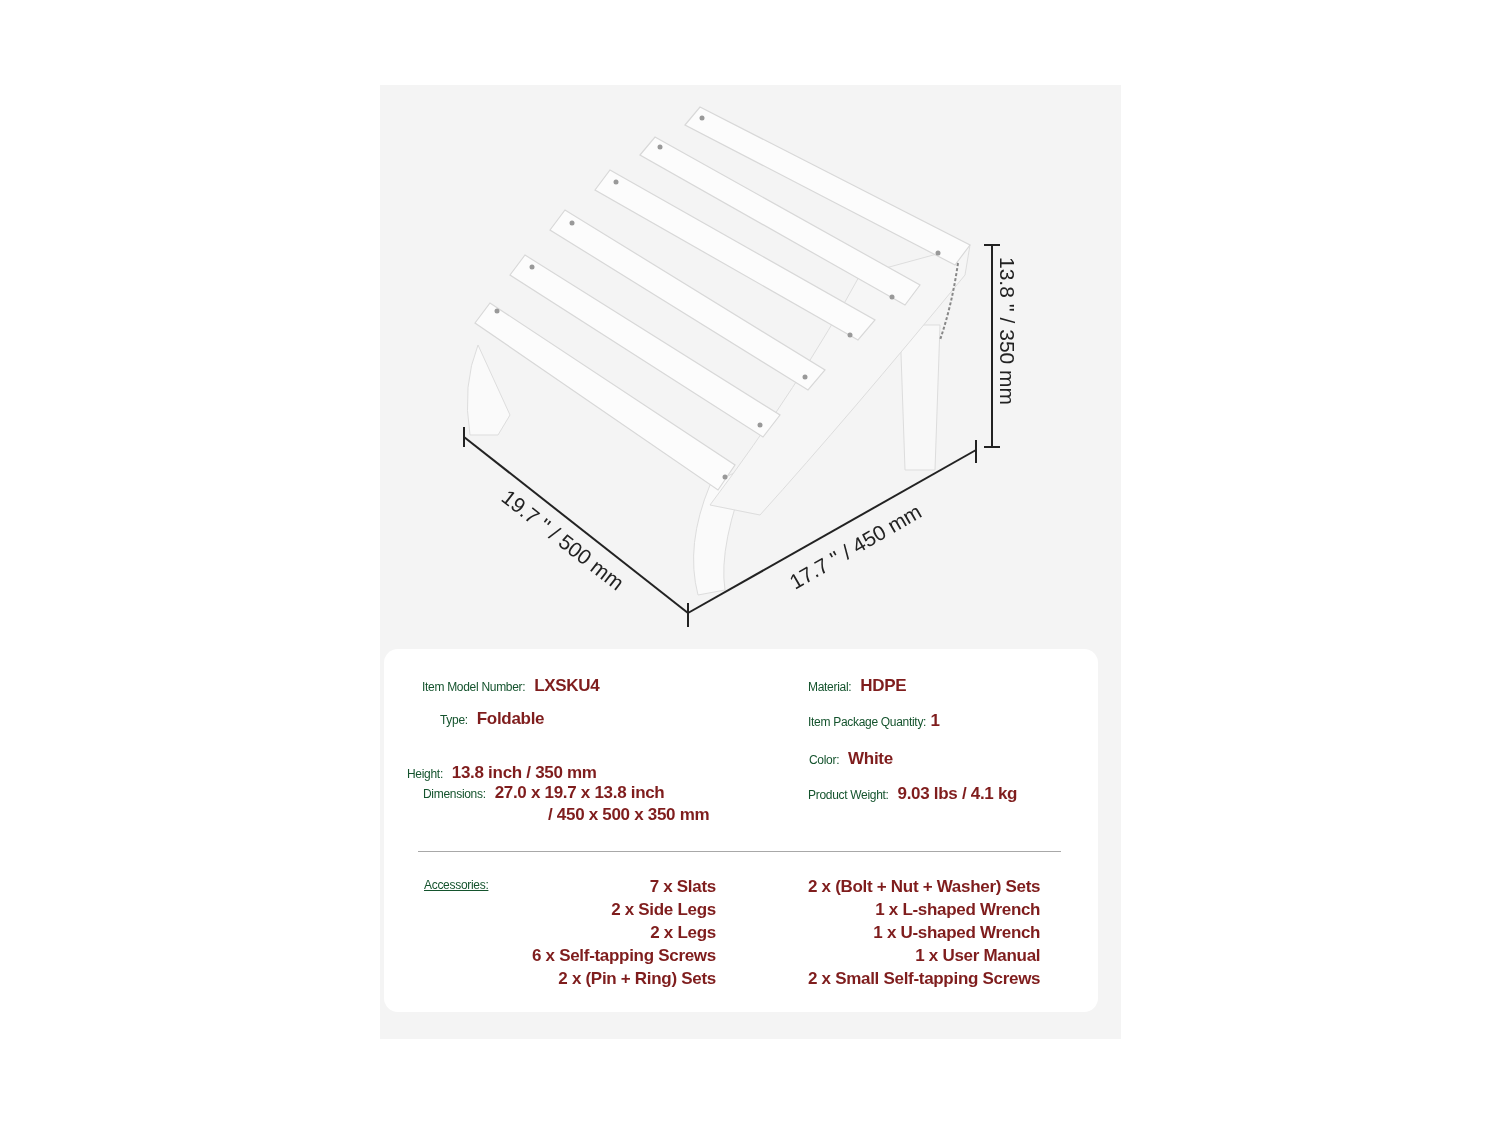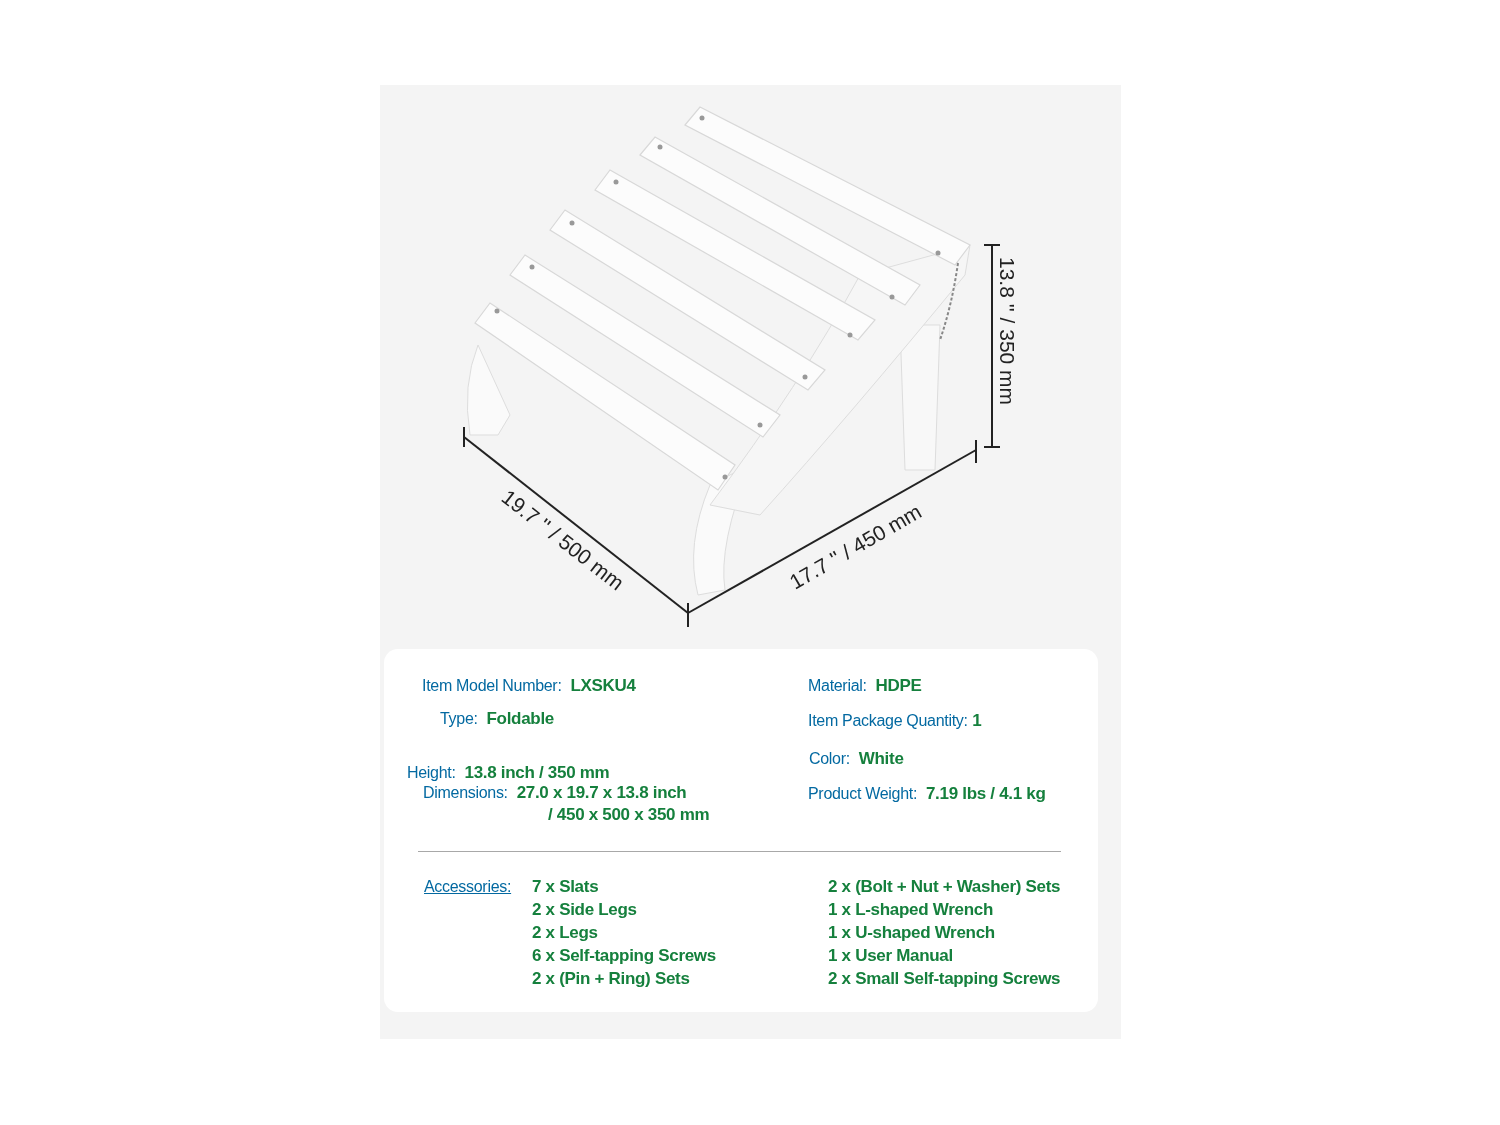--- a/index.html
+++ b/index.html
@@ -1,24 +1,24 @@
 <!DOCTYPE html>
 <html><head>
 <meta charset="utf-8">
 <style>
   html, body { margin:0; padding:0; background:#ffffff; }
   body { width:1500px; height:1125px; position:relative; overflow:hidden; font-family:"Liberation Sans", sans-serif; }
   .panel { position:absolute; left:380px; top:85px; width:741px; height:954px; background:#f4f4f4; }
   .product { position:absolute; left:0; top:0; width:741px; height:570px; }
   .card { position:absolute; left:384px; top:649px; width:714px; height:363px; background:#ffffff; border-radius:14px; }
-  .lbl { color:#0369a1; font-size:16px; letter-spacing:-0.3px;text-align:right; }
-  .val { color:#15803d; font-size:17px; font-weight:bold; letter-spacing:-0.3px; }
+  .lbl { color:#14532d; font-size:12px; letter-spacing:-0.3px;text-align:right; }
+  .val { color:#7f1d1d; font-size:17px; font-weight:bold; letter-spacing:-0.3px; }
   .row { position:absolute; white-space:nowrap; }
   .divider { position:absolute; left:418px; top:851px; width:643px; height:1px; background:#a8a8a8; }
-  .acc { position:absolute; line-height:23px; }
+  .acc { position:absolute; line-height:23px;text-align:right; }
   .dimtext { font-family:"Liberation Sans", sans-serif; font-size:21px; fill:#222; }
 </style>
 </head>
 <body>
 
 <div class="panel">
   <svg class="product" viewBox="0 0 741 570" width="741" height="570">
 
     <path d="M98 260 L130 330 L118 350 L90 350 Q82 300 98 260 Z" fill="#fafafa" stroke="#ddd" stroke-width="1"></path>
     <path d="M330 400 Q305 460 318 510 L345 505 Q338 460 370 380 Z" fill="#fafafa" stroke="#ddd" stroke-width="1"></path>
@@ -95,32 +95,32 @@
 <div class="row" style="left:808px; top:711px;">
   <span class="lbl">Item Package Quantity:</span>
   <span class="val">1</span>
 </div>
 <div class="row" style="left:809px; top:749px;">
   <span class="lbl">Color:</span>&nbsp;
   <span class="val">White</span>
 </div>
 <div class="row" style="left:808px; top:784px;">
   <span class="lbl">Product Weight:</span>&nbsp;
-  <span class="val">7.19 lbs / 4.1 kg</span>
+  <span class="val">9.03 lbs / 4.1 kg</span>
 </div>
 
 <div class="divider"></div>
 
 <div class="row lbl" style="left:424px; top:878px;text-decoration:underline;">Accessories:</div>
 <div class="acc" style="left:532px; top:875px;">
   <div class="val">7 x Slats</div>
   <div class="val">2 x Side Legs</div>
   <div class="val">2 x Legs</div>
   <div class="val">6 x Self-tapping Screws</div>
   <div class="val">2 x (Pin + Ring) Sets</div>
 </div>
-<div class="acc" style="left:808px; top:875px;margin-left:20px;">
+<div class="acc" style="left:808px; top:875px;">
   <div class="val">2 x (Bolt + Nut + Washer) Sets</div>
   <div class="val">1 x L-shaped Wrench</div>
   <div class="val">1 x U-shaped Wrench</div>
   <div class="val">1 x User Manual</div>
   <div class="val">2 x Small Self-tapping Screws</div>
 </div>
 
 </body></html>

